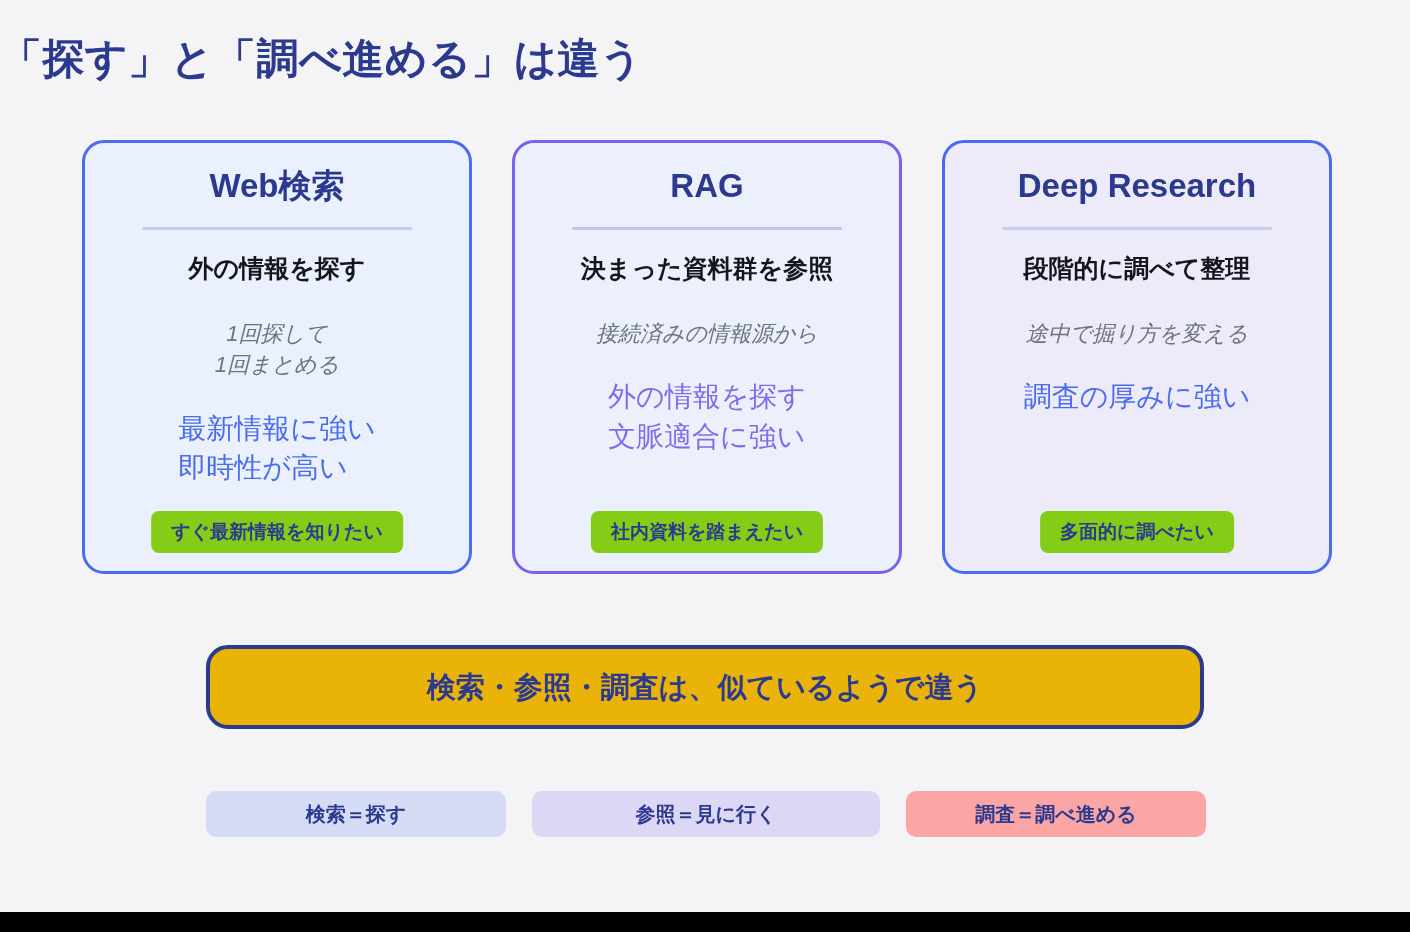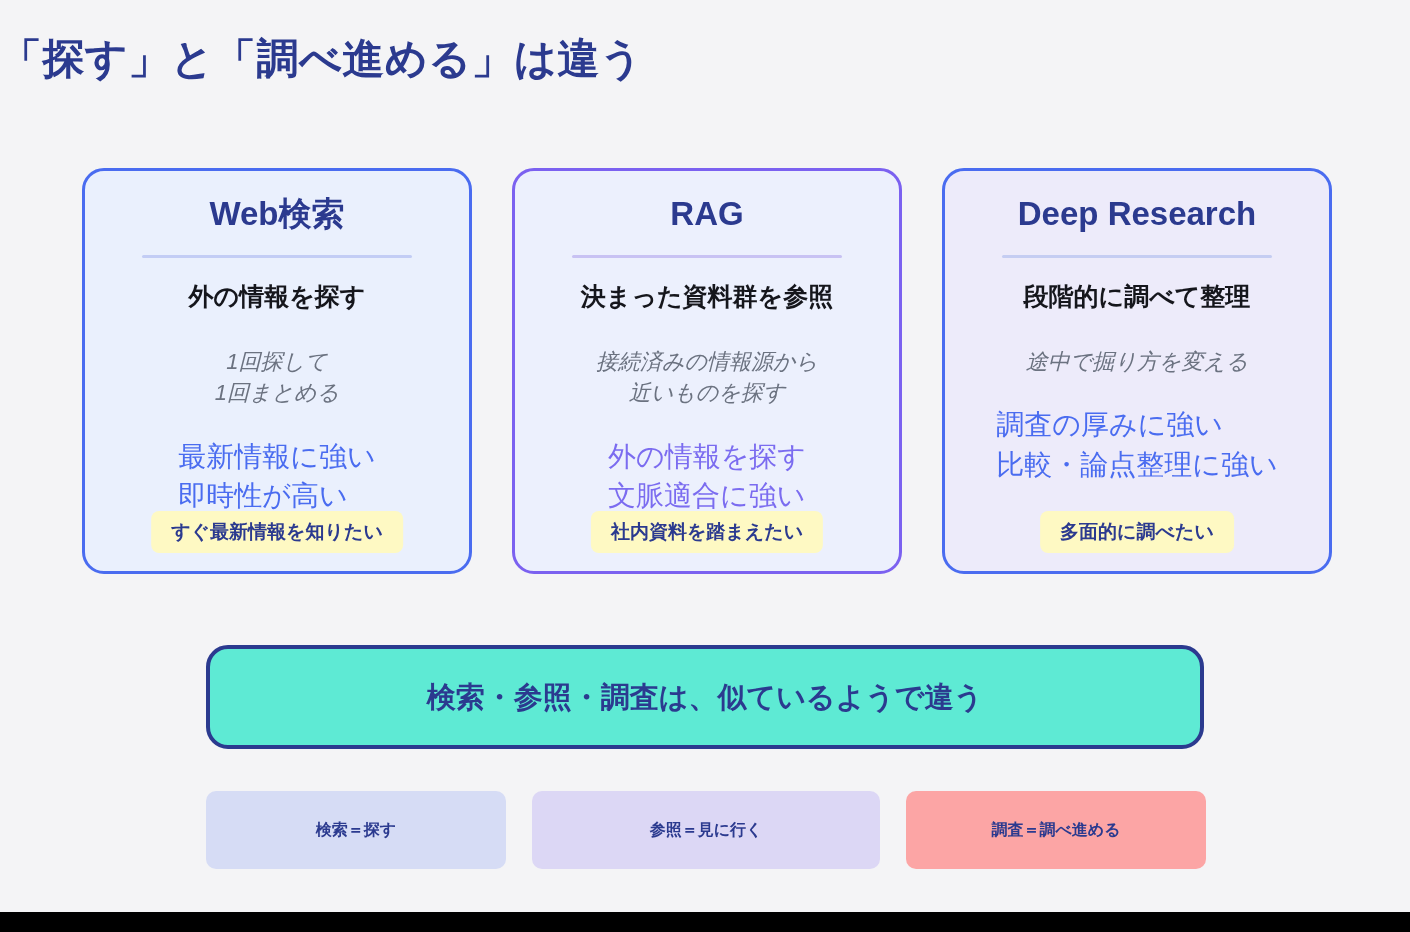--- a/index.html
+++ b/index.html
@@ -52,21 +52,20 @@
     width: 390px;
     box-sizing: border-box;
     border-radius: 22px;
     border: 3px solid #4a6cf0;
     background: #eaf0fd;
     display: flex;
     flex-direction: column;
     align-items: center;
     padding: 24px 18px 20px 18px;
     position: relative;
-    margin-top: 28px;
   }
   .card.variant-purple {
     border-color: #7b61f0;
     background: #ecf0fd;
   }
   .card.variant-lavender {
     border-color: #4a6cf0;
     background: #edebfa;
   }
 
@@ -119,39 +118,39 @@
   }
   .card.variant-purple .card-strengths { color: #7b6cf0; }
   .card.variant-lavender .card-strengths { color: #4a6cf0; }
   .card-strengths .strength-line { display: block; }
 
   .card-badge {
     position: absolute;
     left: 50%;
     transform: translateX(-50%);
     bottom: 18px;
-    background: #fef9c3;
+    background: #84cc16;
     color: #2b3a8f;
     font-size: 19px;
     font-weight: bold;
     border-radius: 8px;
     padding: 8px 20px;
     white-space: nowrap;
     text-align: center;
   }
 
   
   .summary-box {
     position: absolute;
     top: 645px;
     left: 206px;
     width: 998px;
-    height: 104px;
-    box-sizing: border-box;
-    background: #5eead4;
+    height: 84px;
+    box-sizing: border-box;
+    background: #eab308;
     border: 4px solid #2b3a8f;
     border-radius: 22px;
     display: flex;
     align-items: center;
     justify-content: center;
   }
   .summary-text {
     font-size: 29px;
     font-weight: bold;
     color: #2b3a8f;
@@ -165,25 +164,25 @@
     top: 791px;
     left: 206px;
     width: 1000px;
     display: flex;
     justify-content: space-between;
     align-items: center;
   }
   .chip {
     box-sizing: border-box;
     border-radius: 10px;
-    font-size: 16px;
-    font-weight: bold;
-    color: #2b3a8f;
-    text-align: center;
-    padding: 30px 10px;
+    font-size: 20px;
+    font-weight: bold;
+    color: #2b3a8f;
+    text-align: center;
+    padding: 12px 10px;
     line-height: 1.1;
   }
   .chip-1 { background: #d6dcf5; width: 300px; }
   .chip-2 { background: #dcd7f5; width: 348px; }
   .chip-3 { background: #fca5a5; width: 300px; }
 
   
   .bottom-bar {
     position: absolute;
     left: 0;
@@ -216,39 +215,37 @@
       </div>
       <div class="card-badge">すぐ最新情報を知りたい</div>
     </div>
 
     <div class="card variant-purple">
       <div class="card-heading">RAG</div>
       <div class="card-divider"></div>
       <div class="card-subheading">決まった資料群を参照</div>
       <div class="card-desc">
         <span class="desc-line">接続済みの情報源から</span>
-        <span class="desc-line">近いものを探す</span>
       </div>
       <div class="card-strengths">
         <span class="strength-line">外の情報を探す</span>
         <span class="strength-line">文脈適合に強い</span>
       </div>
       <div class="card-badge">社内資料を踏まえたい</div>
     </div>
 
     <div class="card variant-lavender">
       <div class="card-heading">Deep Research</div>
       <div class="card-divider"></div>
       <div class="card-subheading">段階的に調べて整理</div>
       <div class="card-desc">
         <span class="desc-line">途中で掘り方を変える</span>
       </div>
       <div class="card-strengths">
         <span class="strength-line">調査の厚みに強い</span>
-        <span class="strength-line">比較・論点整理に強い</span>
       </div>
       <div class="card-badge">多面的に調べたい</div>
     </div>
 
   </div>
 
   <div class="summary-box">
     <div class="summary-text">検索・参照・調査は、似ているようで違う</div>
   </div>
 

